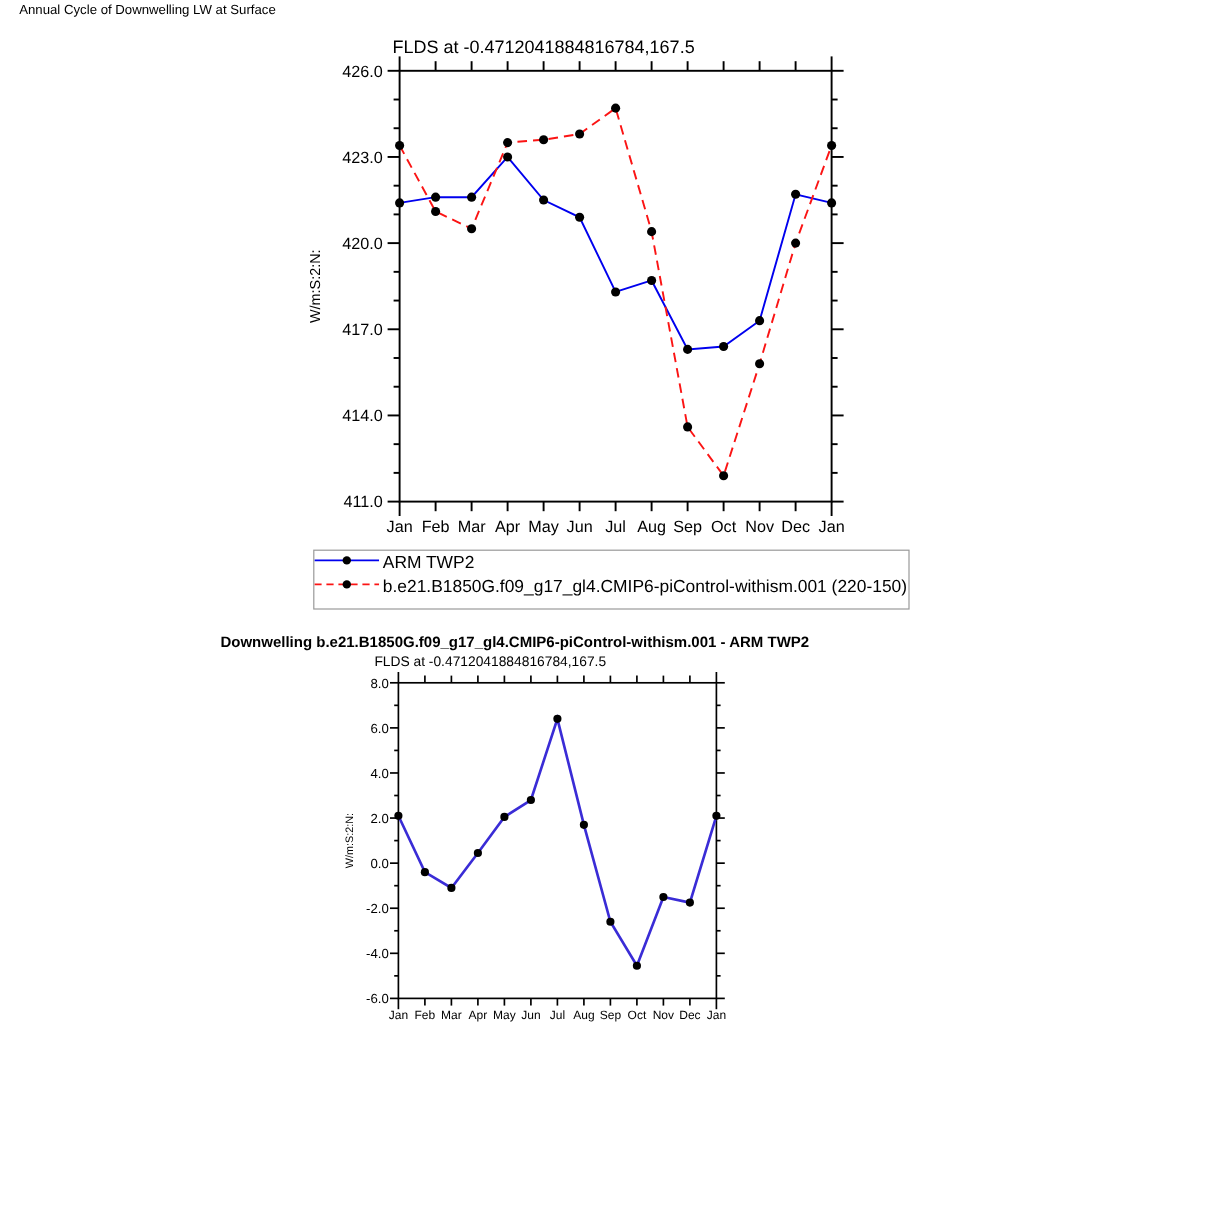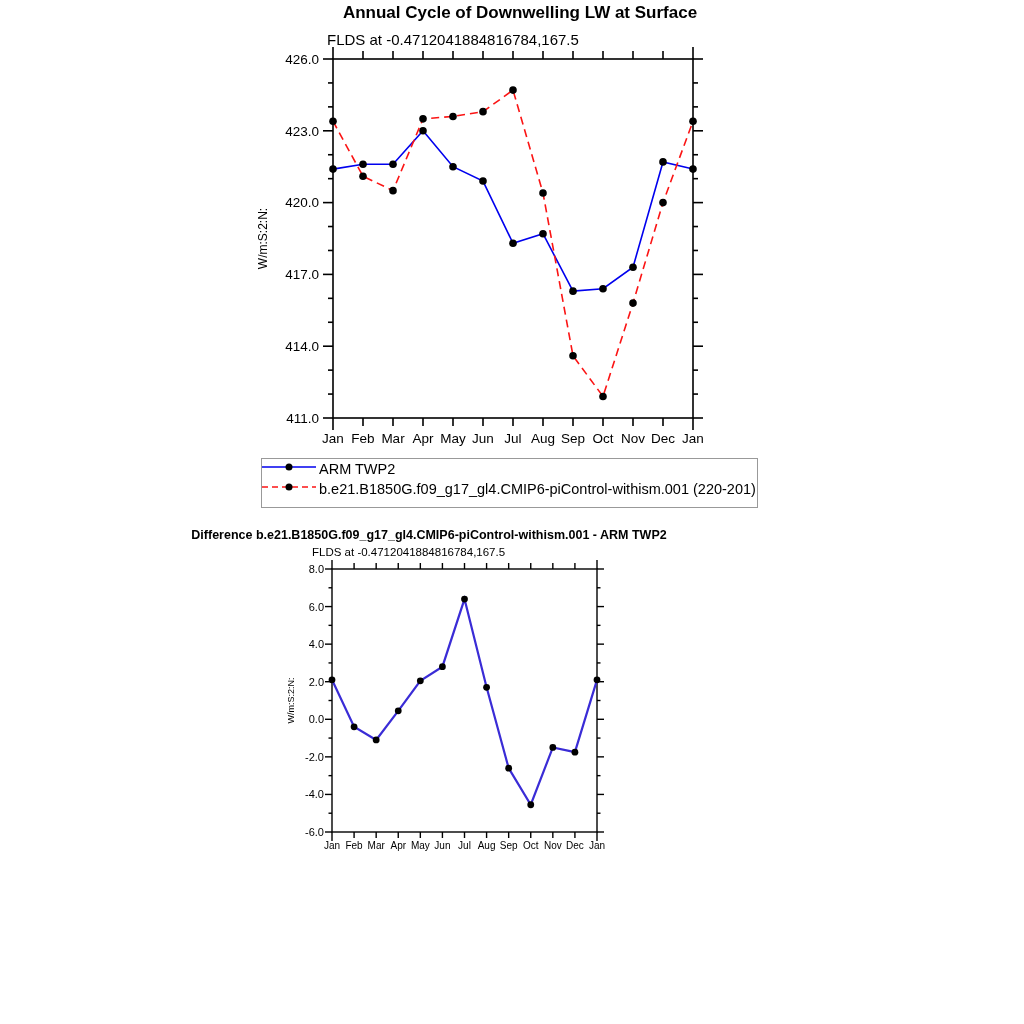--- a/index.html
+++ b/index.html
@@ -1,19 +1,19 @@
 <!DOCTYPE html>
 <html><head>
 <meta charset="utf-8">
 <style>
   html,body{margin:0;padding:0;background:#fff;}
   .canvas{position:relative;width:1024px;height:1024px;background:#ffffff;overflow:hidden;
           font-family:"Liberation Sans",sans-serif;color:#000;}
   .ttl{position:absolute;white-space:nowrap;text-align:right;}
-  #top-title{left:16px;top:3px;width:1008px;text-align:center;font-size:17px;font-weight:bold;}
+  #top-title{left:16px;top:3px;width:1008px;text-align:left;font-size:11px;font-weight:normal;}
   #top-subtitle{left:327px;top:31px;font-size:15px;}
   #bottom-title{left:0;top:528px;width:858px;text-align:center;font-size:12.5px;font-weight:bold;}
   #bottom-subtitle{left:312px;top:546px;font-size:11.5px;}
   #plots{position:absolute;left:0;top:0;width:1024px;height:1024px;}
   .legend{position:absolute;left:261px;top:458px;width:497px;height:50px;border:1px solid #999;
           box-sizing:border-box;background:#fff;}
   .legend-row{position:absolute;left:0;height:22px;display:flex;}
   .legend-row .lbl{font-size:14.5px;margin-left:3px;white-space:nowrap;}
   .legend-sample{flex:0 0 auto;display:block;}
 </style>
@@ -238,20 +238,20 @@
         <line x1="0" y1="6" x2="54" y2="6" stroke-width="1.6" stroke="#0000ee"></line>
         <circle cx="27" cy="6" r="3.5" fill="#000"></circle>
       </svg>
       <span class="lbl">ARM TWP2</span>
     </div>
     <div class="legend-row" style="top:22px;">
       <svg class="legend-sample" width="54" height="12">
         <line x1="0" y1="6" x2="54" y2="6" stroke-width="1.6" stroke-dasharray="6,4" stroke="#fb1414"></line>
         <circle cx="27" cy="6" r="3.5" fill="#000"></circle>
       </svg>
-      <span class="lbl">b.e21.B1850G.f09_g17_gl4.CMIP6-piControl-withism.001 (220-201)</span>
+      <span class="lbl">b.e21.B1850G.f09_g17_gl4.CMIP6-piControl-withism.001 (220-150)</span>
     </div>
   </div>
 
-  <div class="ttl" id="bottom-title">Difference b.e21.B1850G.f09_g17_gl4.CMIP6-piControl-withism.001 - ARM TWP2</div>
+  <div class="ttl" id="bottom-title">Downwelling b.e21.B1850G.f09_g17_gl4.CMIP6-piControl-withism.001 - ARM TWP2</div>
   <div class="ttl" id="bottom-subtitle">FLDS at -0.4712041884816784,167.5</div>
 
 </div>
 
 </body></html>

